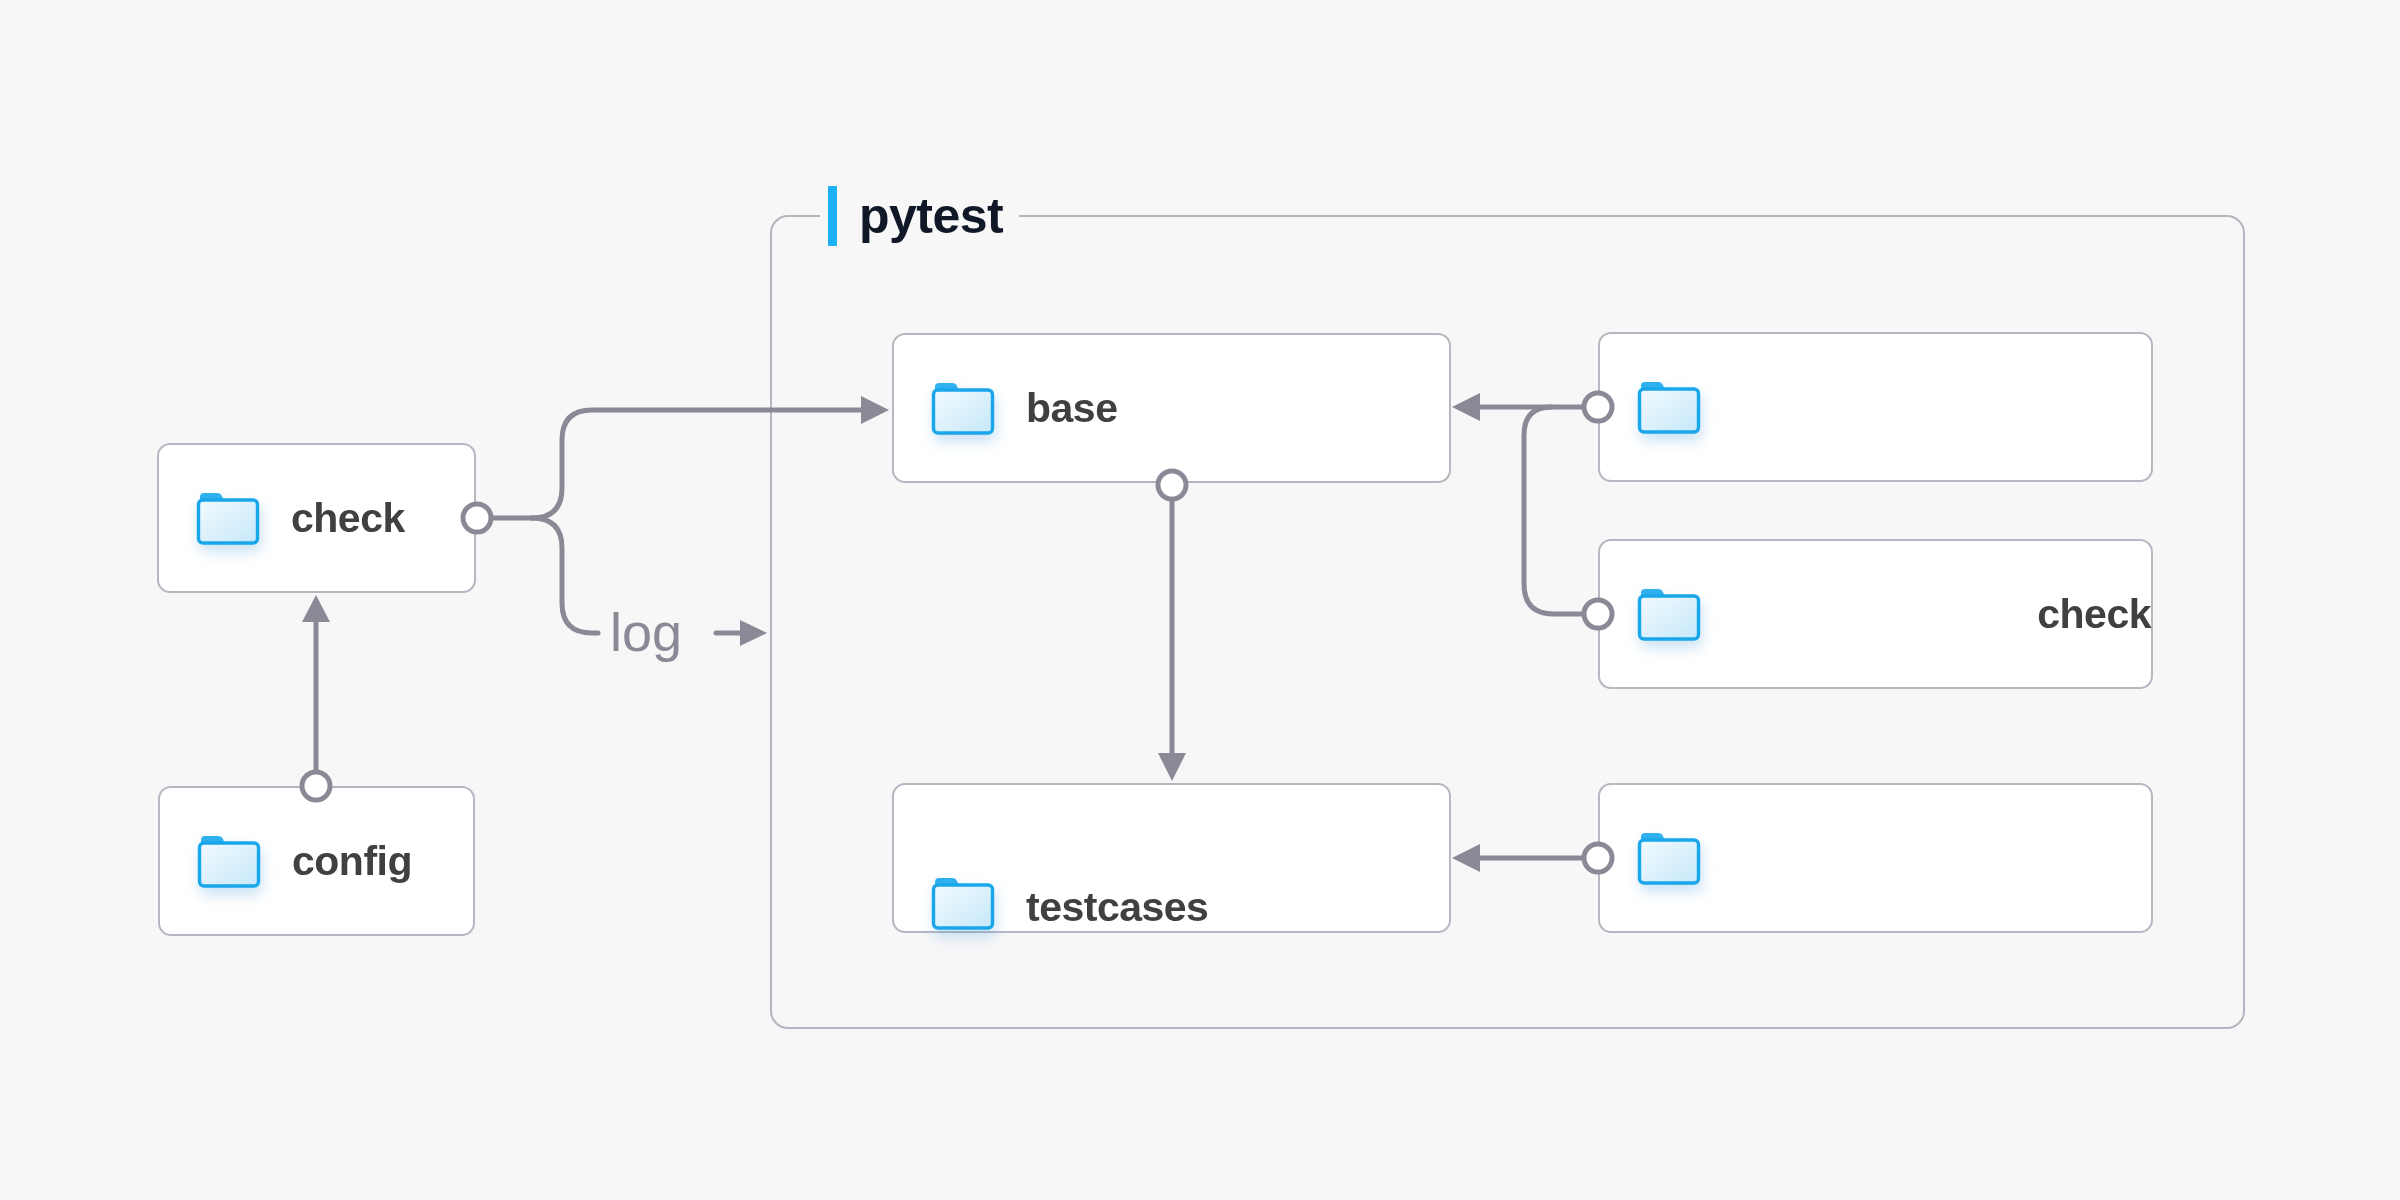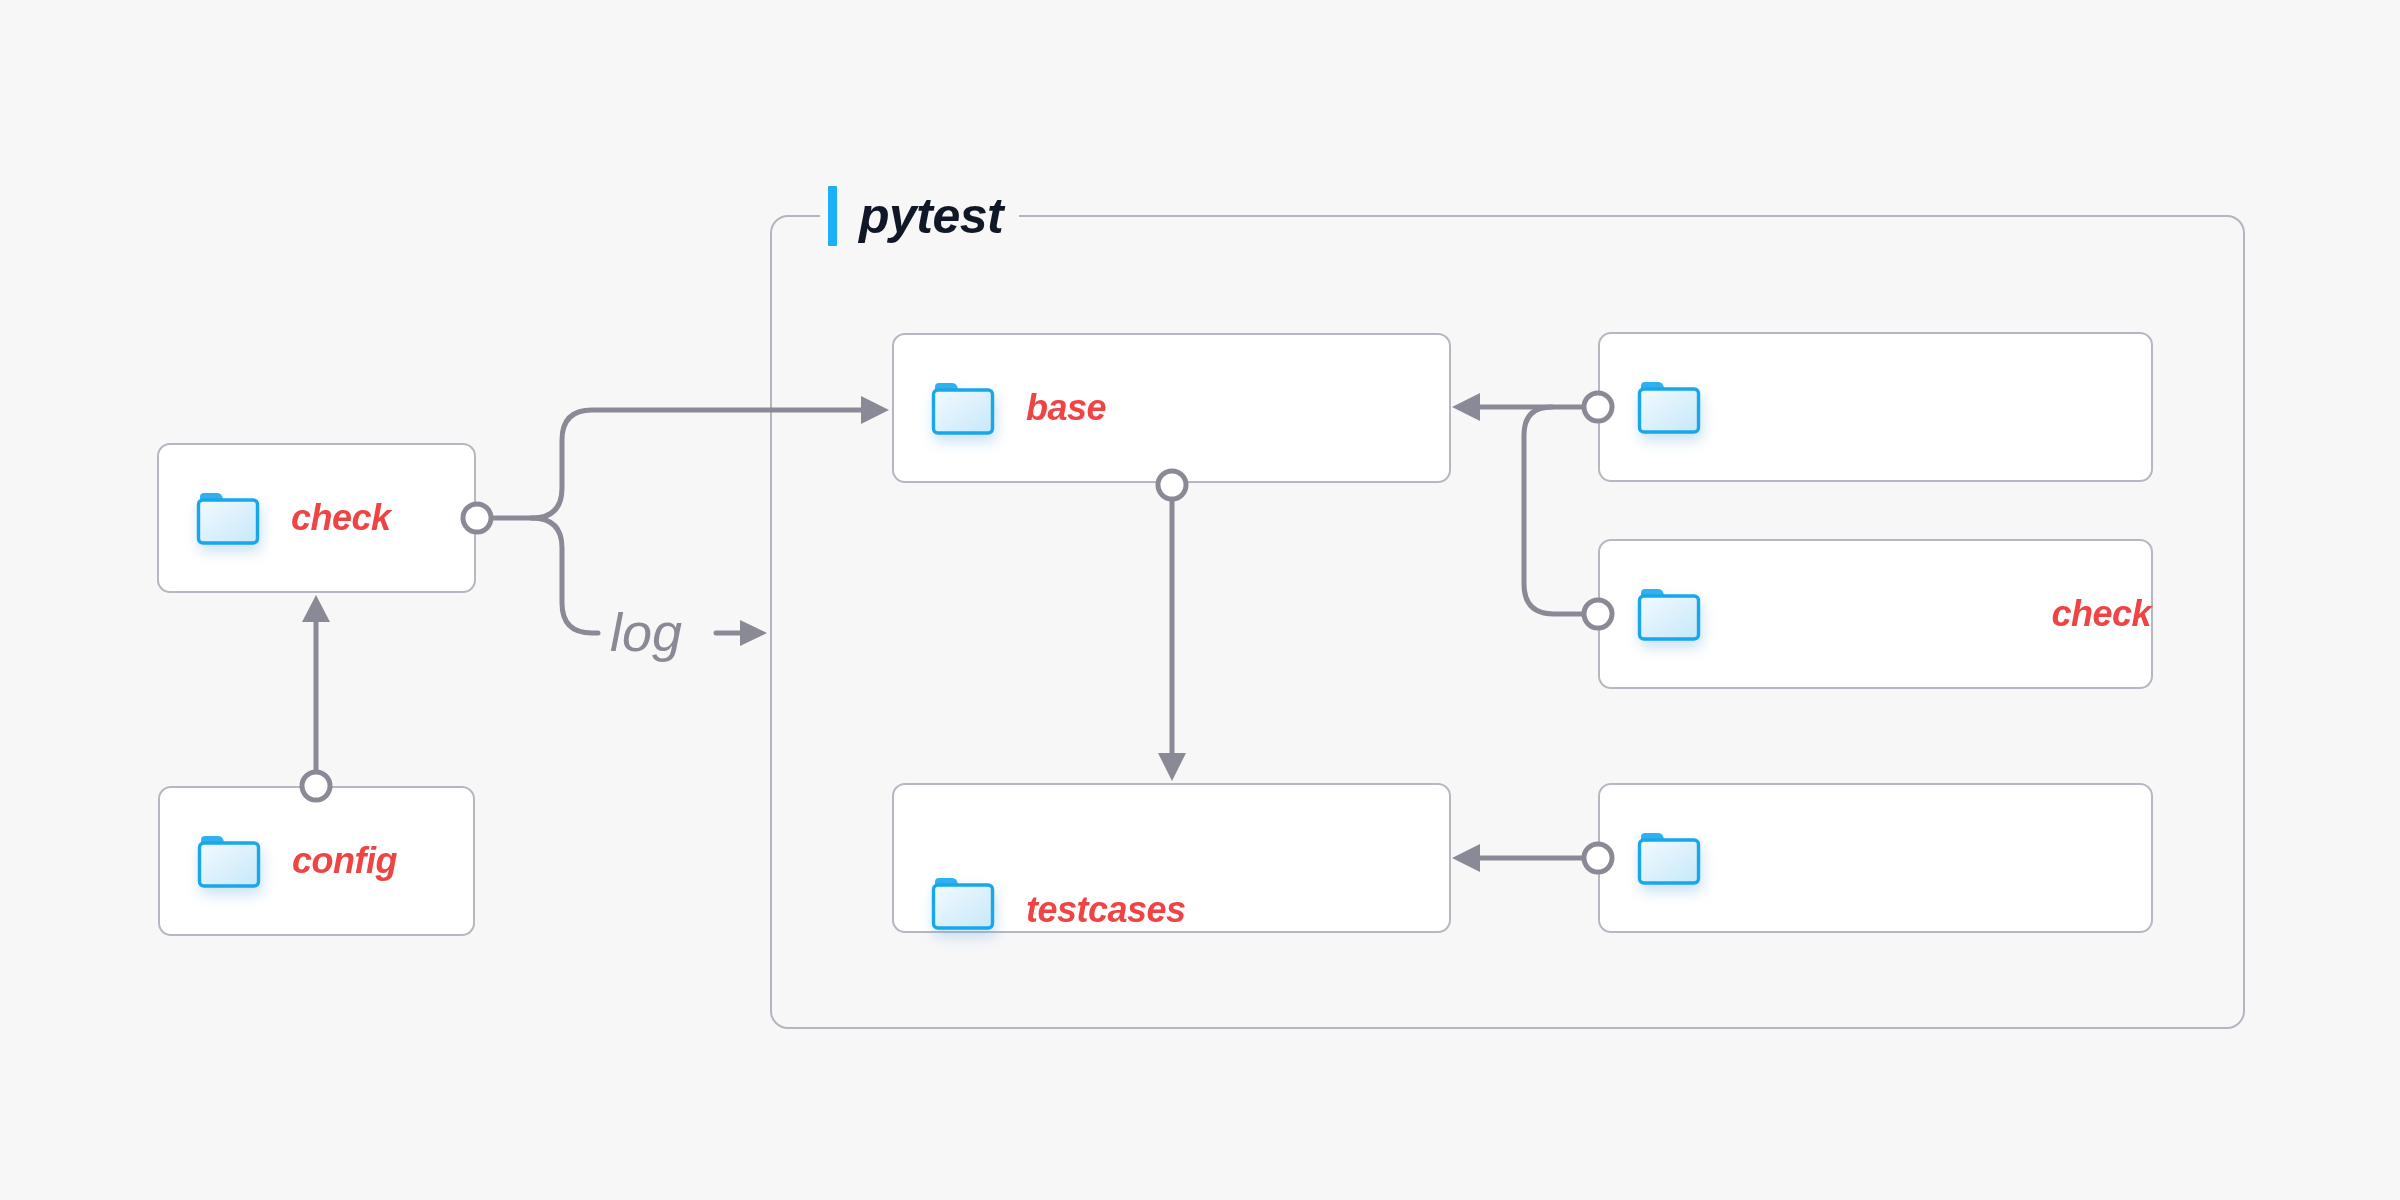--- a/index.html
+++ b/index.html
@@ -2,21 +2,21 @@
 <html><head>
 <meta charset="utf-8">
 <style>
   html,body{margin:0;padding:0;}
   body{
     width:2400px;height:1200px;
     background:#f7f7f8;
     font-family:"Liberation Sans", sans-serif;
     overflow:hidden;
   }
-  #canvas{position:relative;width:2395px;height:1200px;background:#f7f7f8;font-style:italic;}
+  #canvas{position:relative;width:2395px;height:1200px;background:#f7f7f8;}
 
   
   .group-box{
     position:absolute;
     left:770px;top:215px;width:1475px;height:814px;
     border:2px solid #b5b5c0;
     border-radius:18px;
     box-sizing:border-box;
     background:transparent;
   }
@@ -40,21 +40,21 @@
     position:absolute;
     background:#ffffff;
     border:2px solid #b7b7c2;
     border-radius:13px;
     box-sizing:border-box;
     display:flex;align-items:center;
     padding-left:36px;gap:30px;
     z-index:1;
   }
   .node .node-label{
-    font-size:36px;font-weight:700;color:#ef4444;letter-spacing:-0.5px;
+    font-size:41px;font-weight:700;color:#404040;letter-spacing:-0.5px;
     white-space:nowrap;
   }
   .node .folder{flex:0 0 auto;filter:drop-shadow(2px 7px 7px rgba(80,160,220,0.30));}
 
   #node-utils    {left:157px; top:443px; width:319px; height:150px;}
   #node-config   {left:158px; top:786px; width:317px; height:150px;}
   #node-base     {left:892px; top:333px; width:559px; height:150px;}
   #node-testcases{left:892px; top:783px; width:559px; height:150px;align-items:flex-end;}
   #node-pymilvus {left:1598px;top:332px; width:555px; height:150px;}
   #node-check    {left:1598px;top:539px; width:555px; height:150px;justify-content:space-between;}

